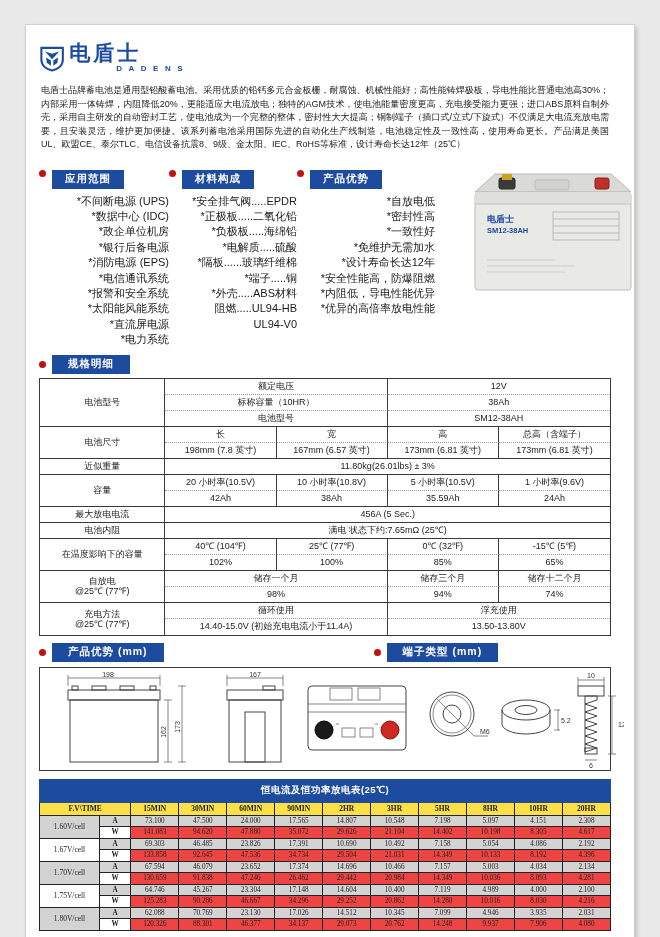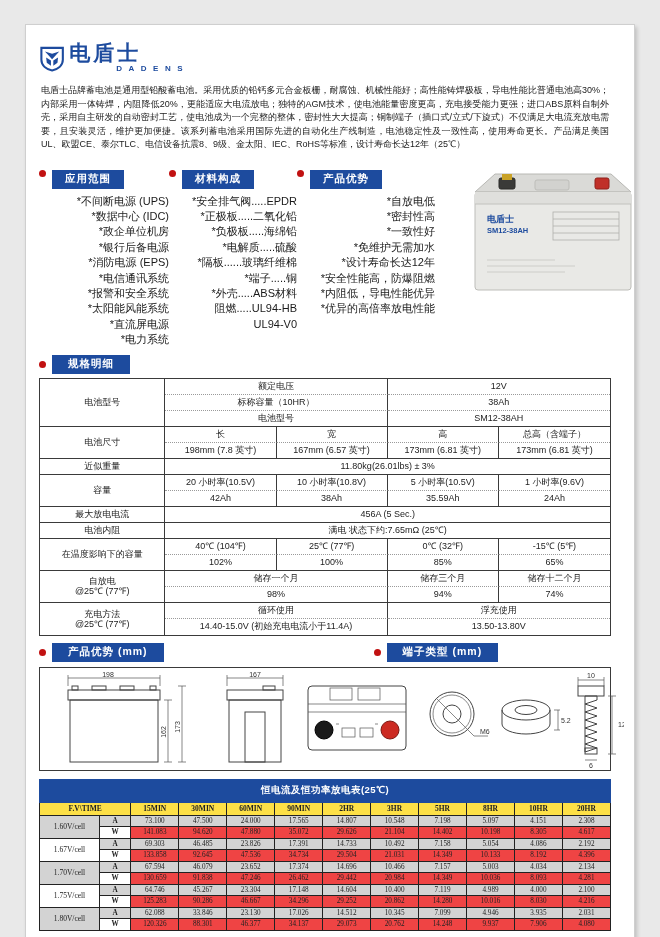--- a/index.html
+++ b/index.html
@@ -428,21 +428,21 @@
           <td>8.305</td>
           <td>4.617</td>
         </tr>
         <tr class="row-a">
           <td rowspan="2" class="fv alt">1.67V/cell</td>
           <td class="unit">A</td>
           <td>69.303</td>
           <td>46.485</td>
           <td>23.826</td>
           <td>17.391</td>
-          <td>14.733</td>
+          <td>10.690</td>
           <td>10.492</td>
           <td>7.158</td>
           <td>5.054</td>
           <td>4.086</td>
           <td>2.192</td>
         </tr>
         <tr class="row-w">
           <td class="unit">W</td>
           <td>133.858</td>
           <td>92.645</td>
@@ -506,21 +506,21 @@
           <td>20.862</td>
           <td>14.280</td>
           <td>10.016</td>
           <td>8.030</td>
           <td>4.216</td>
         </tr>
         <tr class="row-a">
           <td rowspan="2" class="fv">1.80V/cell</td>
           <td class="unit">A</td>
           <td>62.088</td>
-          <td>33.846</td>
+          <td>70.769</td>
           <td>23.130</td>
           <td>17.026</td>
           <td>14.512</td>
           <td>10.345</td>
           <td>7.099</td>
           <td>4.946</td>
           <td>3.935</td>
           <td>2.031</td>
         </tr>
         <tr class="row-w">

